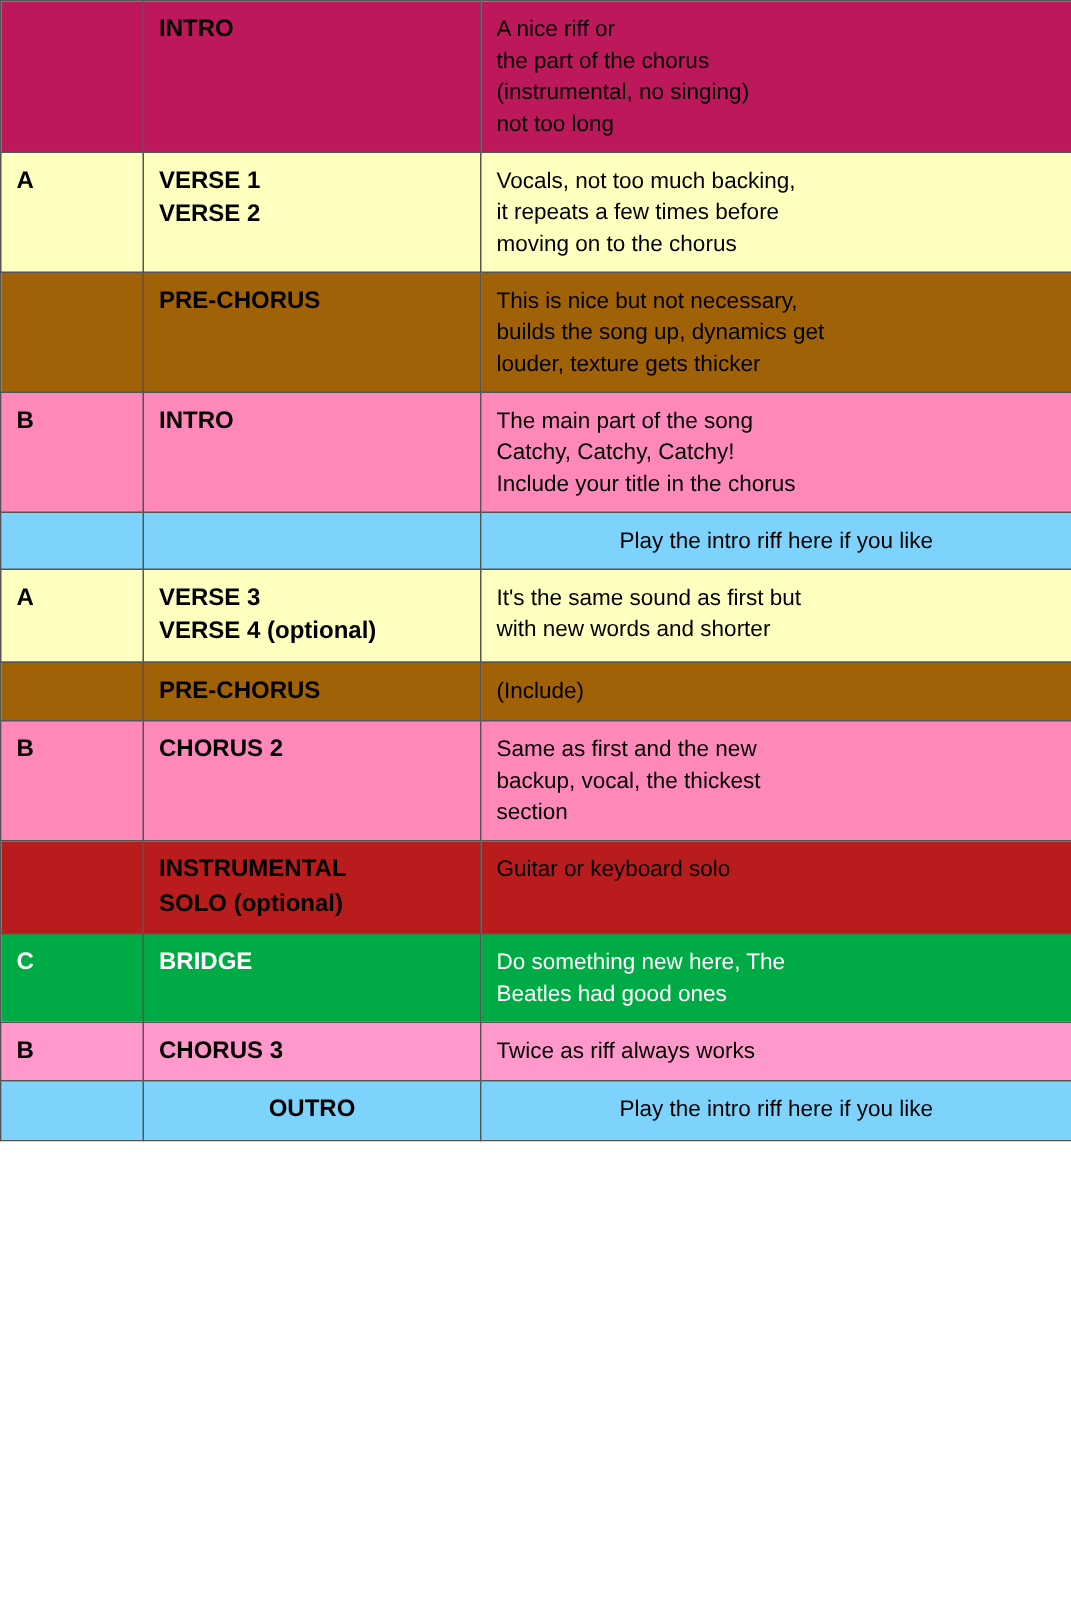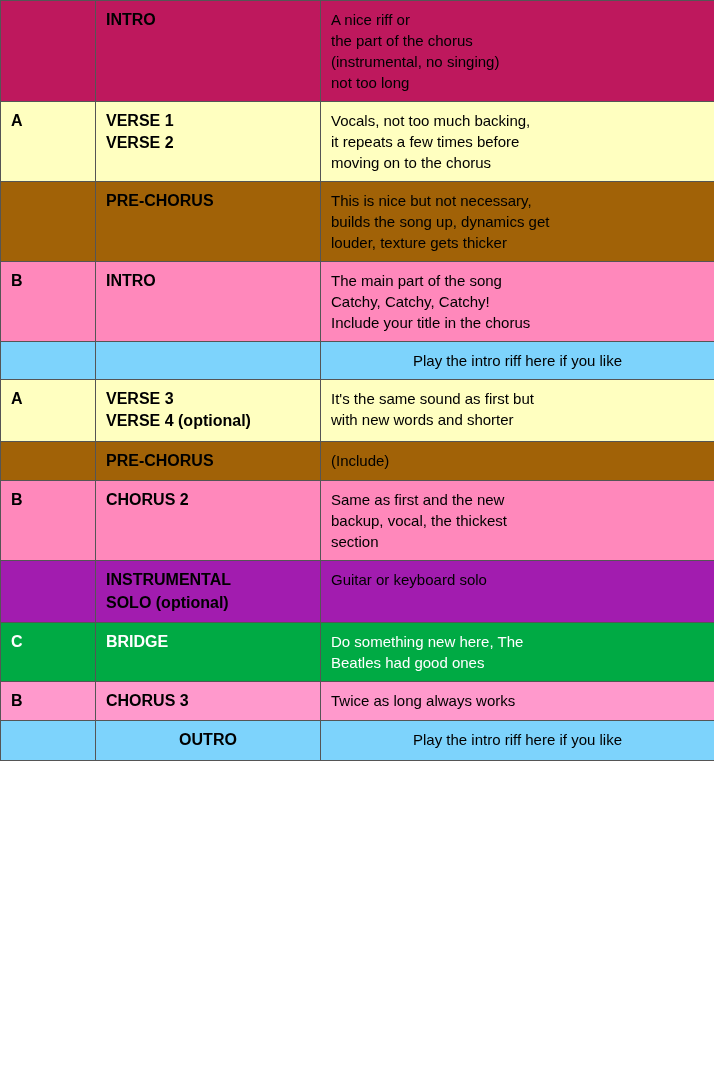--- a/index.html
+++ b/index.html
@@ -22,21 +22,21 @@
     }
     col.col1 { width: 95px; }
     col.col2 { width: 225px; }
     col.col3 { width: 394px; }
 
     .bg-lightgreen { background-color: #be185d; }
     .bg-yellow { background-color: #ffffc0; }
     .bg-pink-light { background-color: #a16207; }
     .bg-pink { background-color: #ff88bb; }
     .bg-white { background-color: #7dd3fc; text-align: center; }
-    .bg-cyan { background-color: #a21caf; margin-top: 17px; }
+    .bg-cyan { background-color: #b91c1c; margin-top: 17px; }
     .bg-green { background-color: #00aa44; color: #fff; }
     .bg-pink-medium { background-color: #ff99cc; }
 
     td.label-cell {
       font-weight: bold;
       font-size: 16px;
     }
   </style>
 </head>
 <body>
@@ -94,21 +94,21 @@
         <td class="bg-cyan">Guitar or keyboard solo</td>
       </tr>
       <tr>
         <td class="bg-green label-cell">C</td>
         <td class="bg-green label-cell">BRIDGE</td>
         <td class="bg-green">Do something new here, The<br>Beatles had good ones</td>
       </tr>
       <tr>
         <td class="bg-pink-medium label-cell">B</td>
         <td class="bg-pink-medium label-cell">CHORUS 3</td>
-        <td class="bg-pink-medium">Twice as long always works</td>
+        <td class="bg-pink-medium">Twice as riff always works</td>
       </tr>
       <tr>
         <td class="bg-white label-cell"></td>
         <td class="bg-white label-cell">OUTRO</td>
         <td class="bg-white">Play the intro riff here if you like</td>
       </tr>
     </tbody>
 </table>
 
 </body></html>

